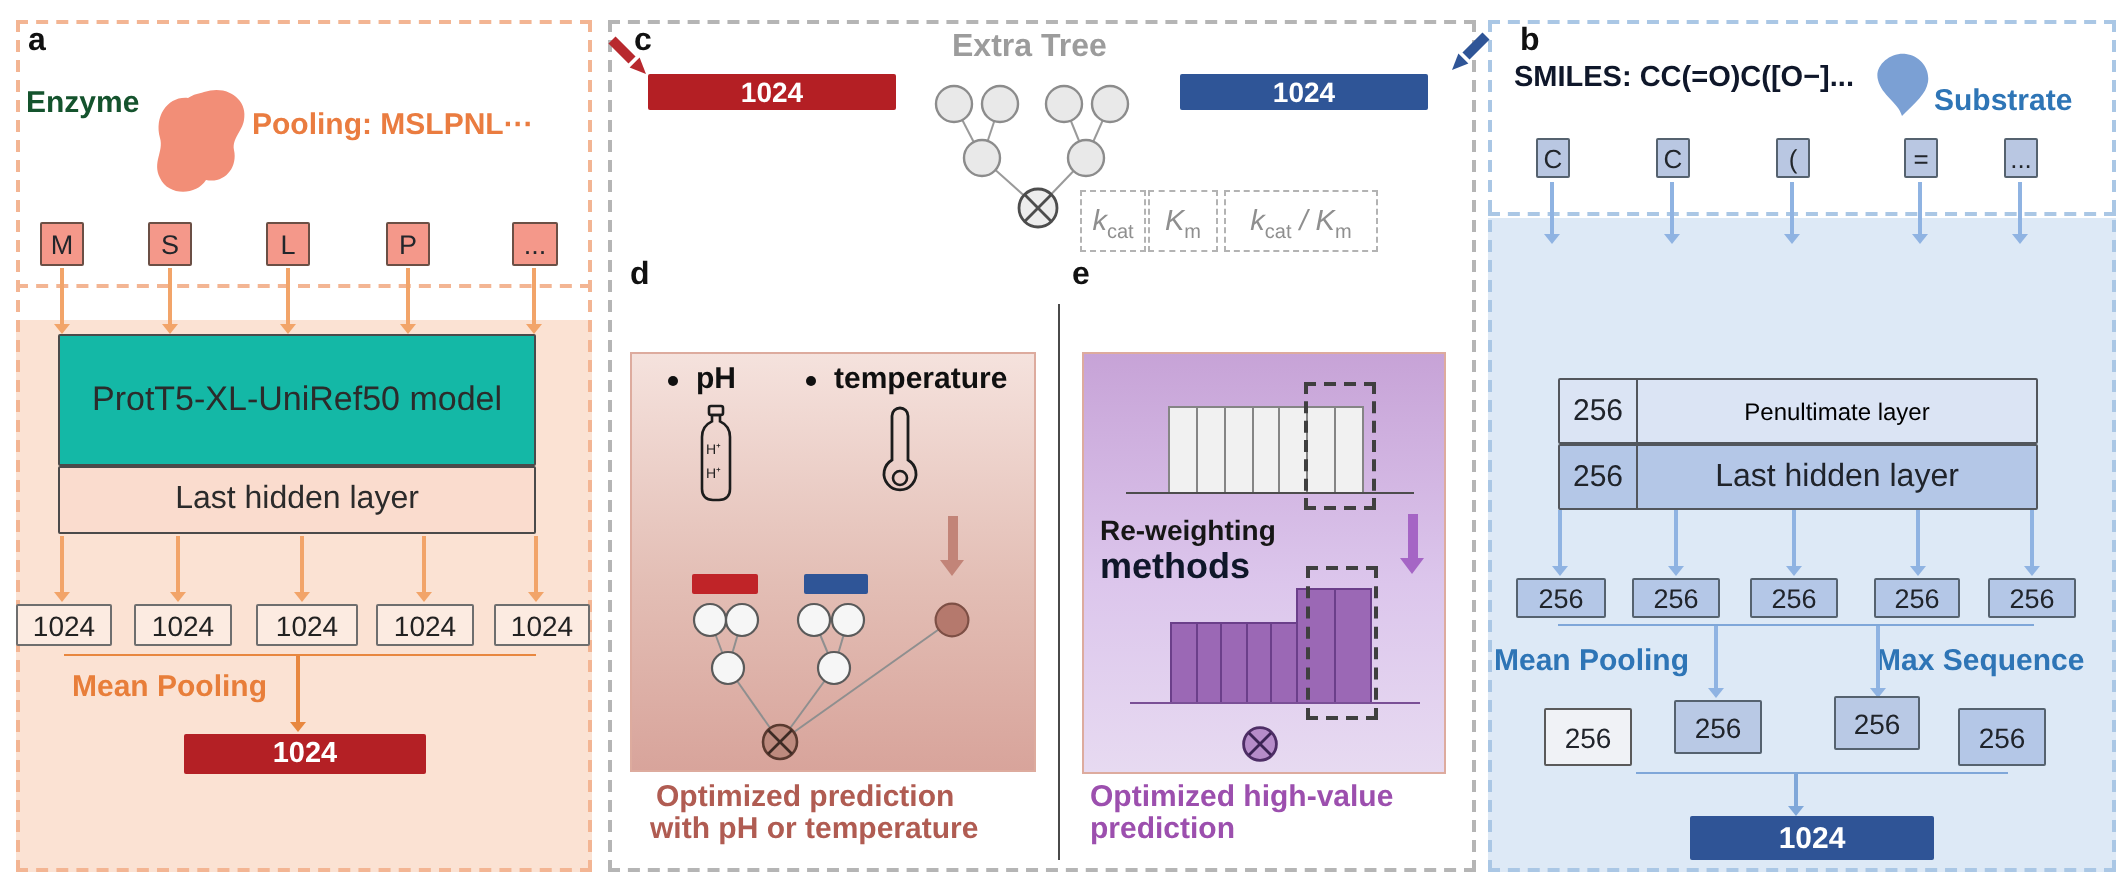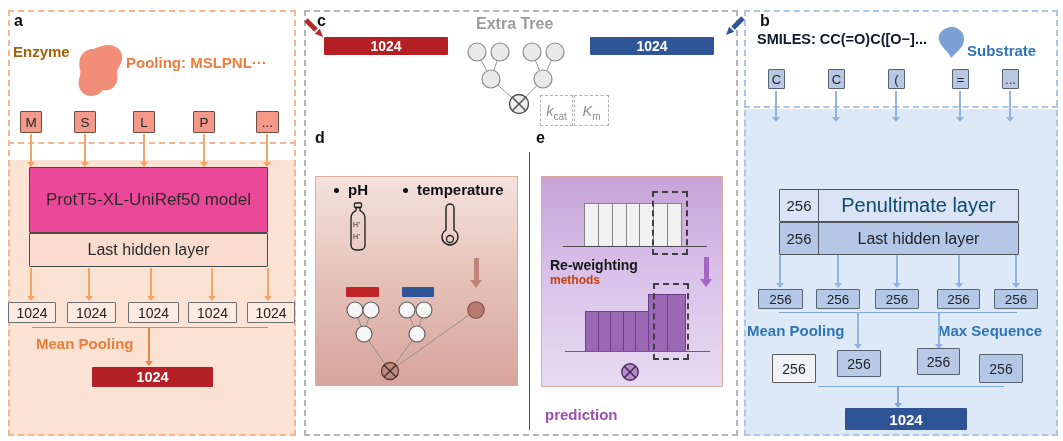--- a/index.html
+++ b/index.html
@@ -49,39 +49,39 @@
   <div class="fillrect" style="left:744px;top:109px;width:314px;height:327px;background:#dde9f6"></div>
 
   <div class="panel" style="left:8px;top:10px;width:288px;height:426px;border-color:#f3b593"></div>
   <div class="panel" style="left:304px;top:10px;width:434px;height:426px;border-color:#b5b5b5"></div>
   <div class="panel" style="left:744px;top:10px;width:314px;height:426px;border-color:#aac7e5"></div>
   <div class="fillrect" style="left:8px;top:142px;width:288px;border-top:2px dashed #f3b593"></div>
   <div class="fillrect" style="left:744px;top:106px;width:314px;border-top:2px dashed #aac7e5"></div>
   <div class="fillrect" style="left:529px;top:152px;height:278px;border-left:1.5px solid #4a4a4a"></div>
 
   <div class="lbl b" style="left:14px;top:13px;font-size:16px;color:#111">a</div>
-  <div class="lbl b" style="left:13px;top:44px;font-size:15px;color:#a16207">Enzyme</div>
+  <div class="lbl b" style="left:13px;top:44px;font-size:15px;color:#14532d">Enzyme</div>
   <svg style="position:absolute;left:72px;top:42px" width="54" height="58" viewBox="0 0 54 58">
     <path d="M30,4 C42,0 52,8 50,18 C49,24 44,27 45,33 C47,42 40,50 31,48 C26,56 12,56 8,47 C4,39 10,34 8,27 C5,16 12,6 22,7 C25,5 27,5 30,4 Z" fill="#f28e77"></path>
   </svg>
   <div class="lbl b" style="left:126px;top:55px;font-size:15px;color:#ea7c40">Pooling: MSLPNL···</div>
 
   <div class="box tok" style="left:20px;top:111px;width:22px;height:22px;background:#f4988a;border-color:#6b4f45">M</div>
   <div class="box tok" style="left:74px;top:111px;width:22px;height:22px;background:#f4988a;border-color:#6b4f45">S</div>
   <div class="box tok" style="left:133px;top:111px;width:22px;height:22px;background:#f4988a;border-color:#6b4f45">L</div>
   <div class="box tok" style="left:193px;top:111px;width:22px;height:22px;background:#f4988a;border-color:#6b4f45">P</div>
   <div class="box tok" style="left:256px;top:111px;width:23px;height:22px;background:#f4988a;border-color:#6b4f45">...</div>
 
   <div class="varrow" style="left:26px;top:134px;width:10px;height:33px;--c:#f2a469"></div>
   <div class="varrow" style="left:80px;top:134px;width:10px;height:33px;--c:#f2a469"></div>
   <div class="varrow" style="left:139px;top:134px;width:10px;height:33px;--c:#f2a469"></div>
   <div class="varrow" style="left:199px;top:134px;width:10px;height:33px;--c:#f2a469"></div>
   <div class="varrow" style="left:262px;top:134px;width:10px;height:33px;--c:#f2a469"></div>
 
-  <div class="box" style="left:29px;top:167px;width:239px;height:66px;background:#ec4899;border-color:#4a4a4a;font-size:17px;color:#2b2b2b">ProtT5-XL-UniRef50 model</div>
+  <div class="box" style="left:29px;top:167px;width:239px;height:66px;background:#14b8a6;border-color:#4a4a4a;font-size:17px;color:#2b2b2b">ProtT5-XL-UniRef50 model</div>
   <div class="box" style="left:29px;top:233px;width:239px;height:34px;background:#fadcce;border-color:#4a4a4a;font-size:16px;color:#2b2b2b">Last hidden layer</div>
 
   <div class="varrow" style="left:26px;top:268px;width:10px;height:33px;--c:#f2a469"></div>
   <div class="varrow" style="left:84px;top:268px;width:10px;height:33px;--c:#f2a469"></div>
   <div class="varrow" style="left:146px;top:268px;width:10px;height:33px;--c:#f2a469"></div>
   <div class="varrow" style="left:207px;top:268px;width:10px;height:33px;--c:#f2a469"></div>
   <div class="varrow" style="left:263px;top:268px;width:10px;height:33px;--c:#f2a469"></div>
 
   <div class="box" style="left:8px;top:302px;width:48px;height:21px;background:#fcebe1;border-color:#6e6e6e;font-size:14px;color:#222">1024</div>
   <div class="box" style="left:67px;top:302px;width:49px;height:21px;background:#fcebe1;border-color:#6e6e6e;font-size:14px;color:#222">1024</div>
@@ -127,20 +127,23 @@
     <circle cx="59" cy="68" r="9.5" fill="#ededed" stroke="#4d4d4d" stroke-width="1.4"></circle>
     <line x1="52.3" y1="61.3" x2="65.7" y2="74.7" stroke="#4d4d4d" stroke-width="1.4"></line>
     <line x1="65.7" y1="61.3" x2="52.3" y2="74.7" stroke="#4d4d4d" stroke-width="1.4"></line>
   </svg>
 
   <div class="kbox" style="left:540px;top:95px;width:33px;height:31px">
     <span><i>k</i><sub>cat</sub></span>
   </div>
   <div class="kbox" style="left:574px;top:95px;width:35px;height:31px">
     <span><i>K</i><sub>m</sub></span>
+  </div>
+  <div class="kbox" style="left:612px;top:95px;width:77px;height:31px">
+    <span><i>k</i><sub>cat</sub><i style="padding:0 4px">/</i><i>K</i><sub>m</sub></span>
   </div>
 
   <div class="lbl b" style="left:315px;top:130px;font-size:16px;color:#111">d</div>
   <div class="fillrect" style="left:315px;top:176px;width:203px;height:210px;border:1px solid #ddab9e;
               background:linear-gradient(180deg,#f5e2dd 0%,#e3beb5 55%,#d8a49b 100%)"></div>
 
   <div class="dot" style="left:334px;top:188px"></div>
   <div class="lbl b" style="left:348px;top:182px;font-size:15px;color:#101010">pH</div>
   <div class="dot" style="left:403px;top:188px"></div>
   <div class="lbl b" style="left:417px;top:182px;font-size:15px;color:#101010">temperature</div>
@@ -178,39 +181,41 @@
         <circle cx="84" cy="16" r="8"></circle>
       <circle cx="24" cy="40" r="8"></circle>
         <circle cx="77" cy="40" r="8"></circle>
     </g>
     <circle cx="136" cy="16" r="8.2" fill="#b5796d" stroke="#7d4f45" stroke-width="1.1"></circle>
     <circle cx="50" cy="77" r="8.5" fill="#bd8a7e" stroke="#5a3a30" stroke-width="1.3"></circle>
     <line x1="44" y1="71" x2="56" y2="83" stroke="#3d2a24" stroke-width="1.3"></line>
     <line x1="56" y1="71" x2="44" y2="83" stroke="#3d2a24" stroke-width="1.3"></line>
   </svg>
 
+  <div class="lbl b" style="left:328px;top:391px;font-size:15px;color:#b05c52">Optimized prediction</div>
+  <div class="lbl b" style="left:325px;top:407px;font-size:15px;color:#b05c52">with pH or temperature</div>
 
   <div class="lbl b" style="left:536px;top:130px;font-size:16px;color:#111">e</div>
   <div class="fillrect" style="left:541px;top:176px;width:182px;height:211px;border:1px solid #ddab9e;
               background:linear-gradient(180deg,#c7a3d7 0%,#dcc6ec 55%,#e7daf1 100%)"></div>
 
   <div class="hist whist" style="left:584px;top:203px;width:98px;height:44px">
     <div></div>
       <div></div>
       <div></div>
     <div></div>
       <div></div>
       <div></div>
     <div></div>
   </div>
   <div class="hline" style="left:563px;top:246px;width:144px;--c:#4d4d4d"></div>
   <div class="dashrect" style="left:652px;top:191px;width:36px;height:64px"></div>
 
   <div class="lbl b" style="left:550px;top:258px;font-size:14px;color:#161616">Re-weighting</div>
-  <div class="lbl b" style="left:550px;top:274px;font-size:12px;color:#c2410c">methods</div>
+  <div class="lbl b" style="left:550px;top:274px;font-size:18px;color:#0f172a">methods</div>
   <div class="fatarrow" style="left:700px;top:257px;width:13px;height:30px;--c:#a565c5"></div>
 
   <div class="hist phist" style="left:585px;top:311px;width:64px;height:41px">
     <div></div>
       <div></div>
       <div></div>
     <div></div>
       <div></div>
   </div>
   <div class="hist phist" style="left:648px;top:294px;width:38px;height:58px">
@@ -219,20 +224,21 @@
   </div>
   <div class="hline" style="left:565px;top:351px;width:145px;--c:#7a4f96"></div>
   <div class="dashrect" style="left:653px;top:283px;width:36px;height:77px"></div>
 
   <svg style="position:absolute;left:620px;top:362px" width="20" height="20" viewBox="0 0 20 20">
     <circle cx="10" cy="10" r="8.2" fill="#b68cc9" stroke="#4e2e66" stroke-width="1.4"></circle>
     <line x1="4.5" y1="4.5" x2="15.5" y2="15.5" stroke="#3c2455" stroke-width="1.4"></line>
     <line x1="15.5" y1="4.5" x2="4.5" y2="15.5" stroke="#3c2455" stroke-width="1.4"></line>
   </svg>
 
+  <div class="lbl b" style="left:545px;top:391px;font-size:15px;color:#9c4fae">Optimized high-value</div>
   <div class="lbl b" style="left:545px;top:407px;font-size:15px;color:#9c4fae">prediction</div>
 
   <div class="lbl b" style="left:760px;top:13px;font-size:16px;color:#111">b</div>
   <div class="lbl b" style="left:757px;top:32px;font-size:14.5px;color:#0f172a">SMILES: CC(=O)C([O−]...</div>
   <svg style="position:absolute;left:938px;top:26px" width="28" height="34" viewBox="0 0 28 34">
     <path d="M15,1 C22,2 27,8 26,15 C25,21 20,25 13,32 C11,25 3,22 1,14 C-1,7 7,0 15,1 Z" fill="#7ba0d4"></path>
   </svg>
   <div class="lbl b" style="left:967px;top:43px;font-size:15px;color:#2e75b6">Substrate</div>
 
   <div class="box tok" style="left:768px;top:69px;width:17px;height:20px;background:#b9c7e2;border-color:#55626f;font-size:13px">C</div>
@@ -242,21 +248,21 @@
   <div class="box tok" style="left:1002px;top:69px;width:17px;height:20px;background:#b9c7e2;border-color:#55626f;font-size:13px">...</div>
 
   <div class="varrow" style="left:771px;top:91px;width:10px;height:31px;--c:#8fb3e2"></div>
   <div class="varrow" style="left:831px;top:91px;width:10px;height:31px;--c:#8fb3e2"></div>
   <div class="varrow" style="left:891px;top:91px;width:10px;height:31px;--c:#8fb3e2"></div>
   <div class="varrow" style="left:955px;top:91px;width:10px;height:31px;--c:#8fb3e2"></div>
   <div class="varrow" style="left:1005px;top:91px;width:10px;height:31px;--c:#8fb3e2"></div>
 
   <div class="box" style="left:779px;top:189px;width:240px;height:33px;background:#dbe4f4;border-color:#52565c;padding:0">
     <div style="width:39px;height:100%;border-right:1px solid #52565c;display:flex;align-items:center;justify-content:center;font-size:15px;color:#20242b">256</div>
-    <div style="flex:1;display:flex;align-items:center;justify-content:center;font-size:20px;color:#0c4a6e">Penultimate layer</div>
+    <div style="flex:1;display:flex;align-items:center;justify-content:center;font-size:12px;color:#000000">Penultimate layer</div>
   </div>
   <div class="box" style="left:779px;top:222px;width:240px;height:33px;background:#b4c7e7;border-color:#52565c;padding:0">
     <div style="width:39px;height:100%;border-right:1px solid #52565c;display:flex;align-items:center;justify-content:center;font-size:15px;color:#20242b">256</div>
     <div style="flex:1;display:flex;align-items:center;justify-content:center;font-size:16px;color:#20242b">Last hidden layer</div>
   </div>
 
   <div class="varrow" style="left:775px;top:255px;width:10px;height:33px;--c:#8fb3e2"></div>
   <div class="varrow" style="left:833px;top:255px;width:10px;height:33px;--c:#8fb3e2"></div>
   <div class="varrow" style="left:892px;top:255px;width:10px;height:33px;--c:#8fb3e2"></div>
   <div class="varrow" style="left:954px;top:255px;width:10px;height:33px;--c:#8fb3e2"></div>

